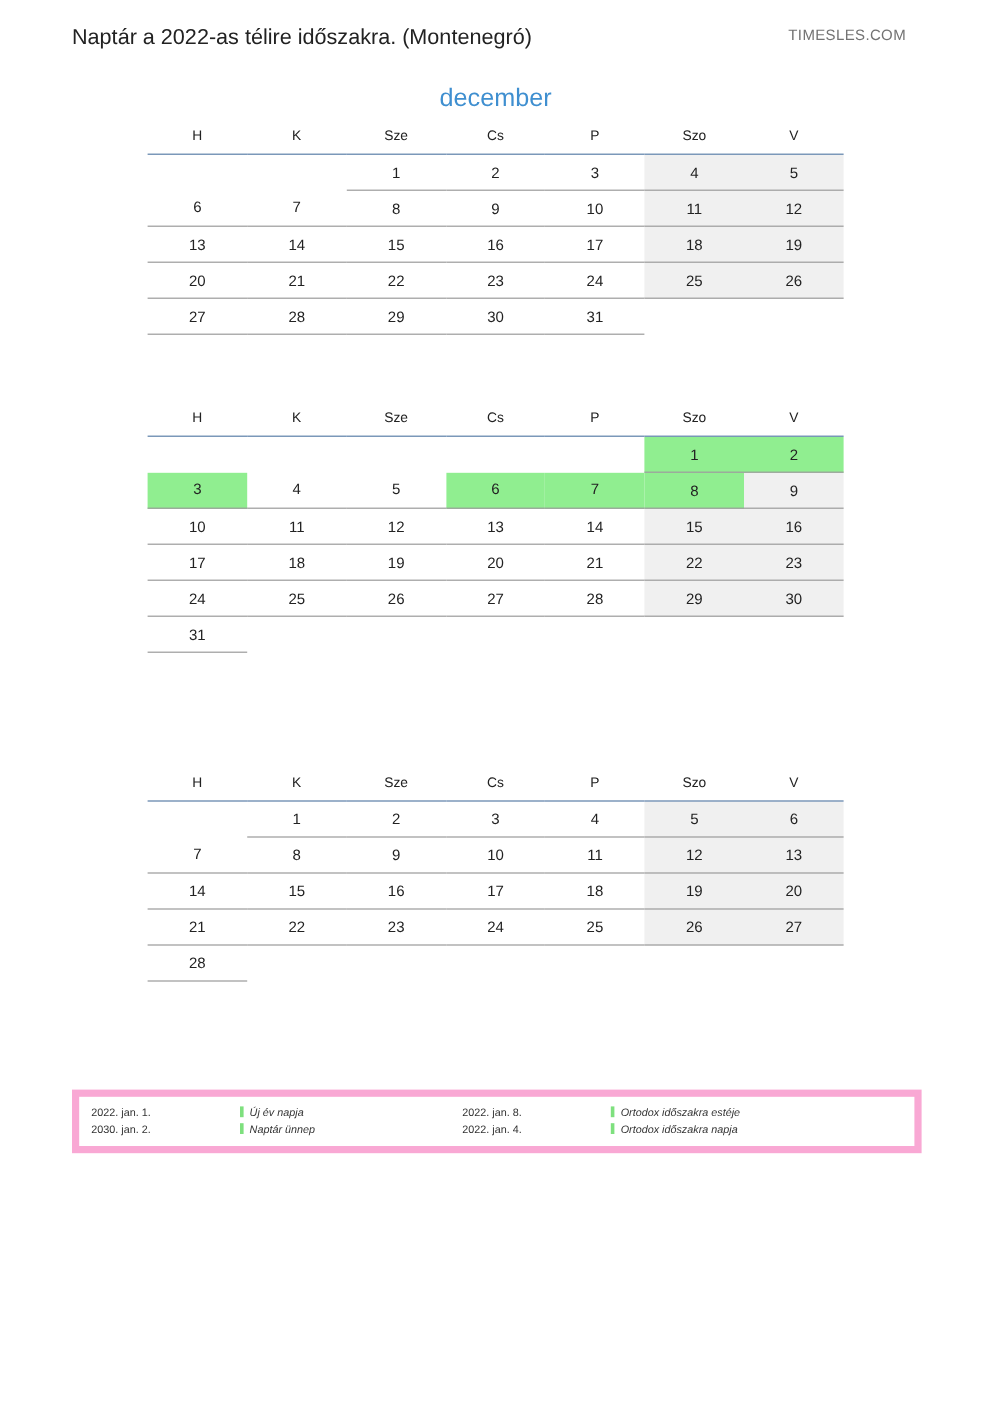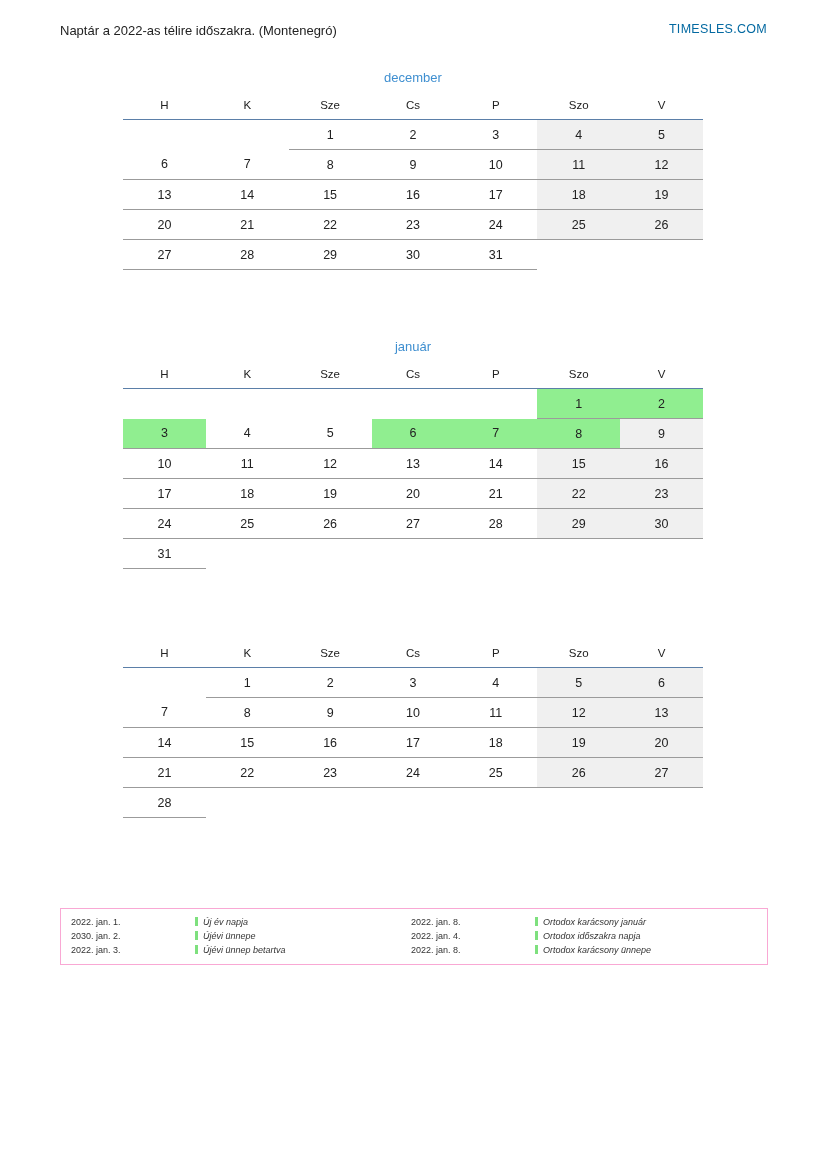--- a/index.html
+++ b/index.html
@@ -26,44 +26,44 @@
     position: absolute;
     top: 20px;
     left: 0;
     width: 827px;
     height: 30px;
   }
   .header-title {
     position: absolute;
     left: 60px;
     top: 0;
-    font-size: 13px;
+    font-size: 18px;
     color: #222222;
     line-height: 22px;
     white-space: nowrap;
   }
   .header-brand {
     position: absolute;
-    right: 60px;
+    right: 72px;
     top: 2px;
     font-size: 12.5px;
-    color: #0369a1;
+    color: #737373;
     letter-spacing: 0.3px;
     white-space: nowrap;
   }
   
   .month {
     position: absolute;
     left: 113px;
     width: 600px;
   }
   .month-title {
     text-align: center;
     color: #3f8fd0;
-    font-size: 13px;
+    font-size: 21px;
     margin-bottom: 10px;
   }
   table.cal {
     border-collapse: collapse;
     width: 580px;
     margin: 0 auto;
     table-layout: fixed;
   }
   table.cal th {
     font-size: 11.5px;
@@ -89,21 +89,21 @@
   }
   table.cal td.holiday {
     background: #90ee90;
   }
   
   .legend {
     position: absolute;
     left: 60px;
     top: 908px;
     width: 708px;
-    border: 1px solid #f9a8d4;
+    border: 6px solid #f9a8d4;
     box-sizing: border-box;
     padding: 6px 10px 7px 10px;
   }
   .legend-table {
     width: 100%;
     border-collapse: collapse;
   }
   .legend-table td {
     font-size: 9px;
     color: #333333;
@@ -200,21 +200,20 @@
             <td class="">30</td>
             <td class="">31</td>
             <td class="empty"></td>
             <td class="empty"></td>
           </tr>
         </tbody>
     </table>
   </div>
 
   <div class="month" id="month-1" style="top:339px;">
-    <div class="month-title">január</div>
     <table class="cal">
       <thead>
           <tr>
             <th>H</th>
             <th>K</th>
             <th>Sze</th>
             <th>Cs</th>
             <th>P</th>
             <th>Szo</th>
             <th>V</th>
@@ -343,33 +342,26 @@
   </div>
 
   <div class="legend">
     <table class="legend-table">
       <tbody id="legend-body">
           <tr>
             <td class="legend-date">2022. jan. 1.</td>
             <td class="legend-label"><span class="legend-swatch" style="background: rgb(126, 224, 126);"></span><span>Új év napja</span></td>
             <td class="legend-gap"></td>
             <td class="legend-date">2022. jan. 8.</td>
-            <td class="legend-label"><span class="legend-swatch" style="background: rgb(126, 224, 126);"></span><span>Ortodox karácsony január</span></td>
+            <td class="legend-label"><span class="legend-swatch" style="background: rgb(126, 224, 126);"></span><span>Ortodox időszakra estéje</span></td>
           </tr>
           <tr>
             <td class="legend-date">2030. jan. 2.</td>
-            <td class="legend-label"><span class="legend-swatch" style="background: rgb(126, 224, 126);"></span><span>Újévi ünnepe</span></td>
+            <td class="legend-label"><span class="legend-swatch" style="background: rgb(126, 224, 126);"></span><span>Naptár ünnep</span></td>
             <td class="legend-gap"></td>
             <td class="legend-date">2022. jan. 4.</td>
             <td class="legend-label"><span class="legend-swatch" style="background: rgb(126, 224, 126);"></span><span>Ortodox időszakra napja</span></td>
           </tr>
-          <tr>
-            <td class="legend-date">2022. jan. 3.</td>
-            <td class="legend-label"><span class="legend-swatch" style="background: rgb(126, 224, 126);"></span><span>Újévi ünnep betartva</span></td>
-            <td class="legend-gap"></td>
-            <td class="legend-date">2022. jan. 8.</td>
-            <td class="legend-label"><span class="legend-swatch" style="background: rgb(126, 224, 126);"></span><span>Ortodox karácsony ünnepe</span></td>
-          </tr>
         </tbody>
     </table>
   </div>
 
 </div>
 
 </body></html>

